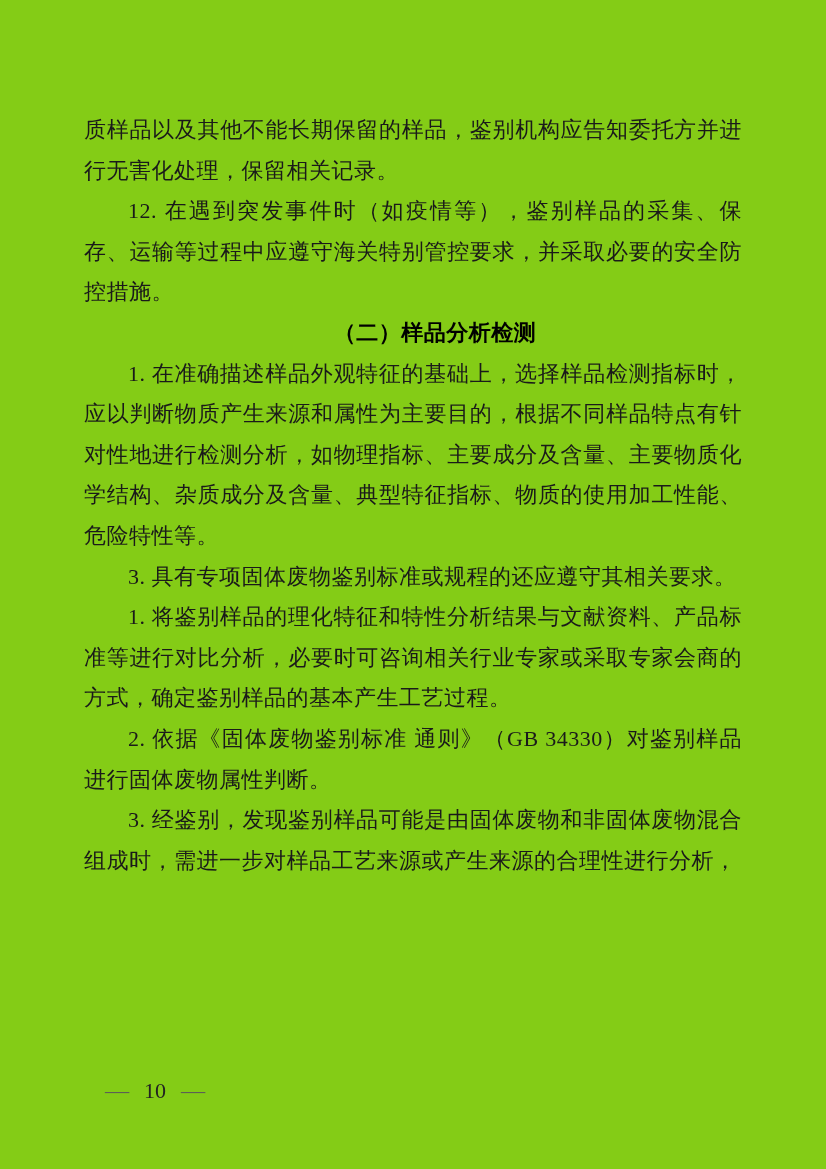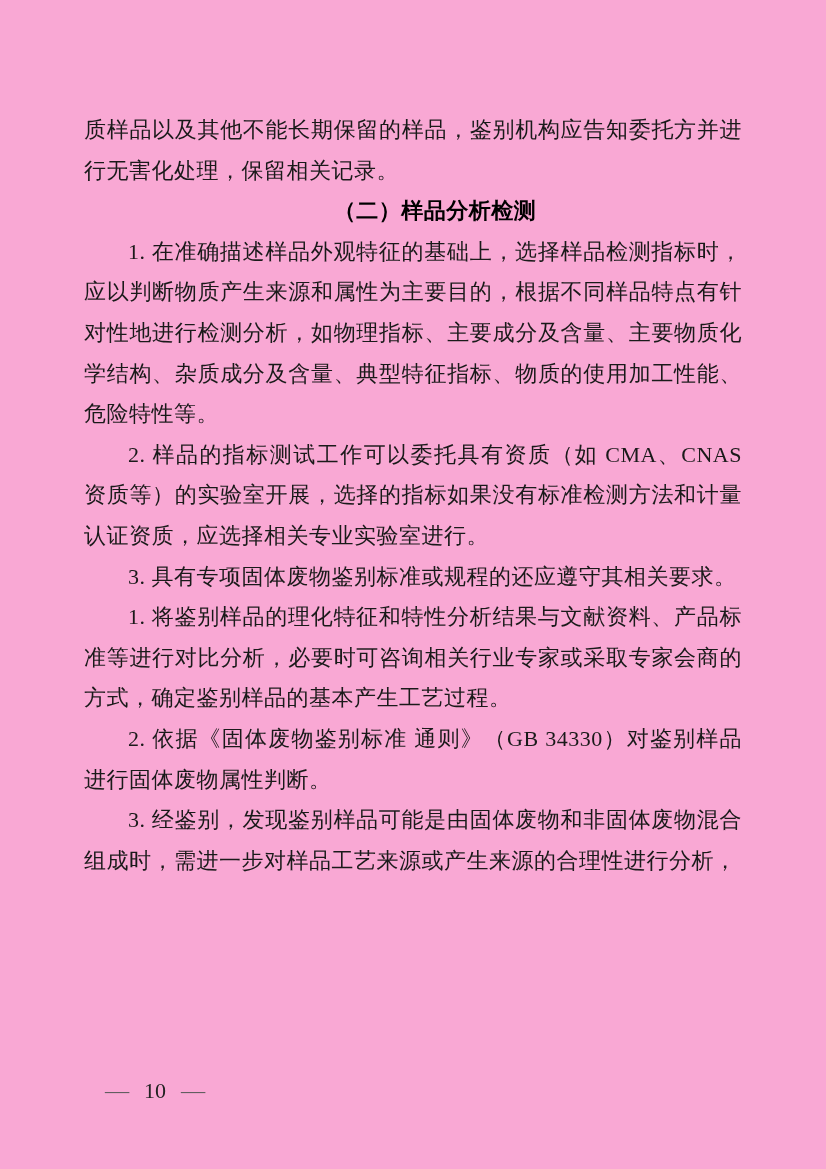--- a/index.html
+++ b/index.html
@@ -4,21 +4,21 @@
 <style>
   html, body {
     margin: 0;
     padding: 0;
     background: #ffffff;
   }
   .page {
     position: relative;
     width: 826px;
     height: 1169px;
-    background: #f9a8d4;
+    background: #84cc16;
     overflow: hidden;
     font-family: "Liberation Serif", "DejaVu Serif", serif;
   }
   .content {
     position: absolute;
     left: 84px;
     top: 110px;
     width: 658px;
     font-size: 22px;
     line-height: 40.6px;
@@ -57,26 +57,26 @@
   }
 </style>
 </head>
 <body>
 
 <div class="page">
 
   <div class="content">
     <p class="para no-indent">质样品以及其他不能长期保留的样品，鉴别机构应告知委托方并进行无害化处理，保留相关记录。</p>
 
+    <p class="para">12. 在遇到突发事件时（如疫情等），鉴别样品的采集、保存、运输等过程中应遵守海关特别管控要求，并采取必要的安全防控措施。</p>
 
     <p class="para heading">（二）样品分析检测</p>
 
     <p class="para">1. 在准确描述样品外观特征的基础上，选择样品检测指标时，应以判断物质产生来源和属性为主要目的，根据不同样品特点有针对性地进行检测分析，如物理指标、主要成分及含量、主要物质化学结构、杂质成分及含量、典型特征指标、物质的使用加工性能、危险特性等。</p>
 
-    <p class="para">2. 样品的指标测试工作可以委托具有资质（如 CMA、CNAS 资质等）的实验室开展，选择的指标如果没有标准检测方法和计量认证资质，应选择相关专业实验室进行。</p>
 
     <p class="para">3. 具有专项固体废物鉴别标准或规程的还应遵守其相关要求。</p>
 
 
     <p class="para">1. 将鉴别样品的理化特征和特性分析结果与文献资料、产品标准等进行对比分析，必要时可咨询相关行业专家或采取专家会商的方式，确定鉴别样品的基本产生工艺过程。</p>
 
     <p class="para">2. 依据《固体废物鉴别标准 通则》（GB 34330）对鉴别样品进行固体废物属性判断。</p>
 
     <p class="para">3. 经鉴别，发现鉴别样品可能是由固体废物和非固体废物混合组成时，需进一步对样品工艺来源或产生来源的合理性进行分析，</p>
   </div>

